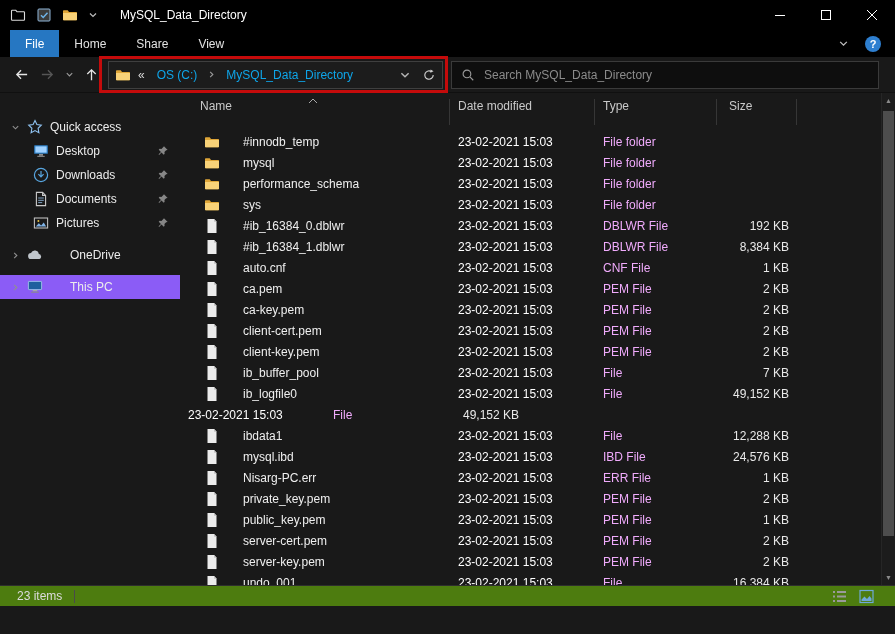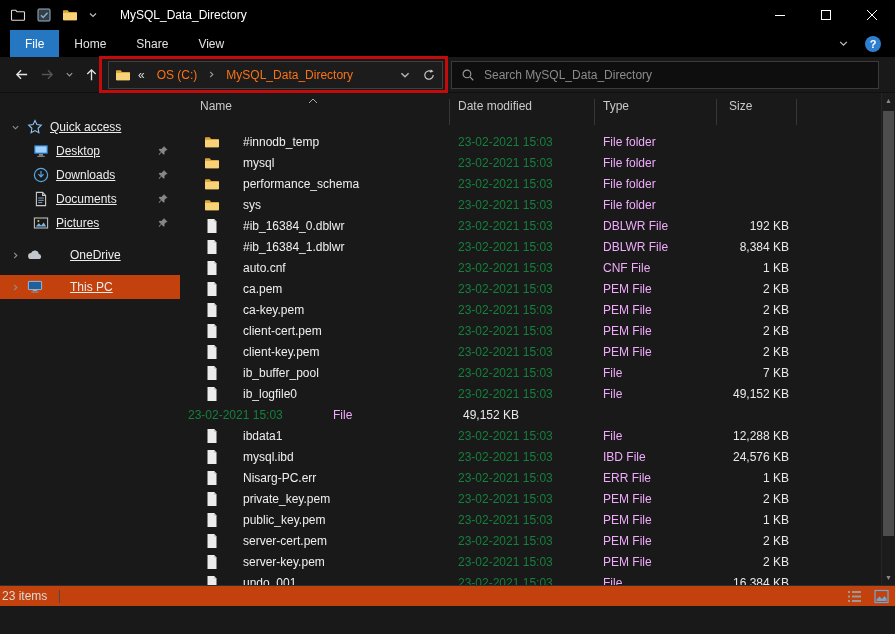--- a/index.html
+++ b/index.html
@@ -30,77 +30,77 @@
   .navrow{height:36px;background:#191919;display:flex;align-items:center;padding:0 16px 0 8px;flex:0 0 auto;border-bottom:1px solid #101010;}
   .nav-btn{width:26px;height:26px;display:flex;align-items:center;justify-content:center;}
   .nav-btn svg{width:15px;height:15px;}
   .nav-btn.small{width:18px;}
   .nav-btn.small svg{width:9px;height:9px;}
   .back{color:#e5e5e5}.forward{color:#565656}.up{color:#e5e5e5}.locchev{color:#9a9a9a}
   .addressbar{width:335px;height:28px;margin-left:4px;background:#1c1c1c;border:1px solid #3f3f3f;
     display:flex;align-items:center;padding:0 6px;gap:5px;}
   .ab-folder{width:16px;height:16px;display:flex;flex:0 0 auto;}
   .crumb-overflow{color:#dcdcdc;padding:0 2px;}
-  .crumb{color:#f97316;padding:0 5px;white-space:nowrap;}
+  .crumb{color:#0ea5e9;padding:0 5px;white-space:nowrap;}
   .crumb-sep{width:9px;height:9px;color:#9a9a9a;display:flex;flex:0 0 auto;}
   .ab-spacer{flex:1;}
   .ab-icon{width:12px;height:12px;color:#b5b5b5;display:flex;flex:0 0 auto;}
   .ab-refresh{width:14px;height:14px;color:#cfcfcf;display:flex;flex:0 0 auto;margin-left:6px;}
   .searchbox{flex:1;height:28px;margin-left:8px;background:#0e0e0e;border:1px solid #3a3a3a;
     display:flex;align-items:center;padding:0 9px;gap:9px;}
   .search-icon{width:14px;height:14px;color:#9a9a9a;display:flex;flex:0 0 auto;}
   .searchbox input{flex:1;background:transparent;border:none;outline:none;color:#e6e6e6;
     font-family:"Liberation Sans","DejaVu Sans",sans-serif;font-size:12px;}
   .searchbox input::placeholder{color:#8b8b8b;opacity:1;}
 
   
   .annotation{position:absolute;left:99px;top:56px;width:349px;height:37px;border:3px solid #c40b0b;
     z-index:60;pointer-events:none;}
 
   
   .main{flex:1;display:flex;min-height:0;}
   .sidebar{width:180px;flex:0 0 auto;padding-top:22px;overflow:hidden;}
-  .side-item{height:24px;display:flex;align-items:center;font-size:12px;color:#ececec;position:relative;text-decoration:underline;}
+  .side-item{height:24px;display:flex;align-items:center;font-size:12px;color:#ececec;position:relative;}
   .side-item.gap{margin-top:8px;padding-left:20px;}
-  .side-item.selected{background:#c2410c;}
+  .side-item.selected{background:#8b5cf6;}
   .side-item .chev{position:absolute;left:11px;width:9px;height:9px;color:#8f8f8f;display:flex;}
   .side-item .sicon{position:absolute;left:27px;width:16px;height:16px;display:flex;}
   .side-item .slabel{margin-left:50px;white-space:nowrap;}
   .side-item.child .sicon{left:33px;}
   .side-item.child .slabel{margin-left:56px;}
   .side-item .pin{position:absolute;right:11px;width:12px;height:12px;display:flex;opacity:.85;}
 
   .file-area{flex:1;display:flex;flex-direction:column;min-width:0;}
   .col-headers{display:flex;height:26px;margin-top:6px;align-items:center;color:#c9c9c9;flex:0 0 auto;position:relative;}
   .col{height:26px;display:flex;border-right:1px solid #363636;}
   .col.c-name{width:270px;padding-left:20px;position:relative;}
   .col.c-date{width:145px;padding-left:8px;}
   .col.c-type{width:122px;padding-left:8px;}
   .col.c-size{width:80px;padding-left:12px;}
   .sort-arrow{position:absolute;top:-1px;left:128px;width:10px;height:6px;color:#a8a8a8;}
 
   .file-rows{flex:1;overflow:hidden;margin-top:6px;}
   .file-row{display:flex;height:21px;align-items:center;color:#efefef;}
   .cell{white-space:nowrap;overflow:hidden;}
   .cell.name{width:270px;display:flex;align-items:center;padding-left:24px;gap:23px;}
-  .cell.date{width:145px;padding-left:8px;color:#15803d;}
+  .cell.date{width:145px;padding-left:8px;color:#ffffff;}
   .cell.type{width:122px;padding-left:8px;color:#f0abfc;}
   .cell.size{width:80px;text-align:right;padding-right:8px;color:#e9e9e9;}
   .file-icon{width:16px;height:16px;display:flex;flex:0 0 auto;}
 
   
   .scrollbar{width:14px;flex:0 0 auto;background:#1c1c1c;border-left:1px solid #262626;
     display:flex;flex-direction:column;}
   .sb-arrow{height:15px;display:flex;align-items:center;justify-content:center;color:#8a8a8a;font-size:7px;}
   .sb-track{flex:1;position:relative;}
   .sb-thumb{position:absolute;top:3px;left:1px;right:1px;height:92%;background:#4d4d4d;}
 
   
-  .statusbar{height:21px;flex:0 0 auto;background:#c2410c;border-top:1px solid #2e2e2e;
-    display:flex;align-items:center;padding:0 2px;color:#dcdcdc;font-size:12px;}
+  .statusbar{height:21px;flex:0 0 auto;background:#4d7c0f;border-top:1px solid #2e2e2e;
+    display:flex;align-items:center;padding:0 17px;color:#dcdcdc;font-size:12px;}
   .status-sep{width:1px;height:13px;background:#4a4a4a;margin-left:12px;}
   .status-views{margin-left:auto;display:flex;gap:12px;padding-right:4px;}
   .view-icon{width:15px;height:15px;display:flex;}
 
   svg{display:block;width:100%;height:100%;}
 </style>
 </head>
 <body>
 
 <div class="window">

